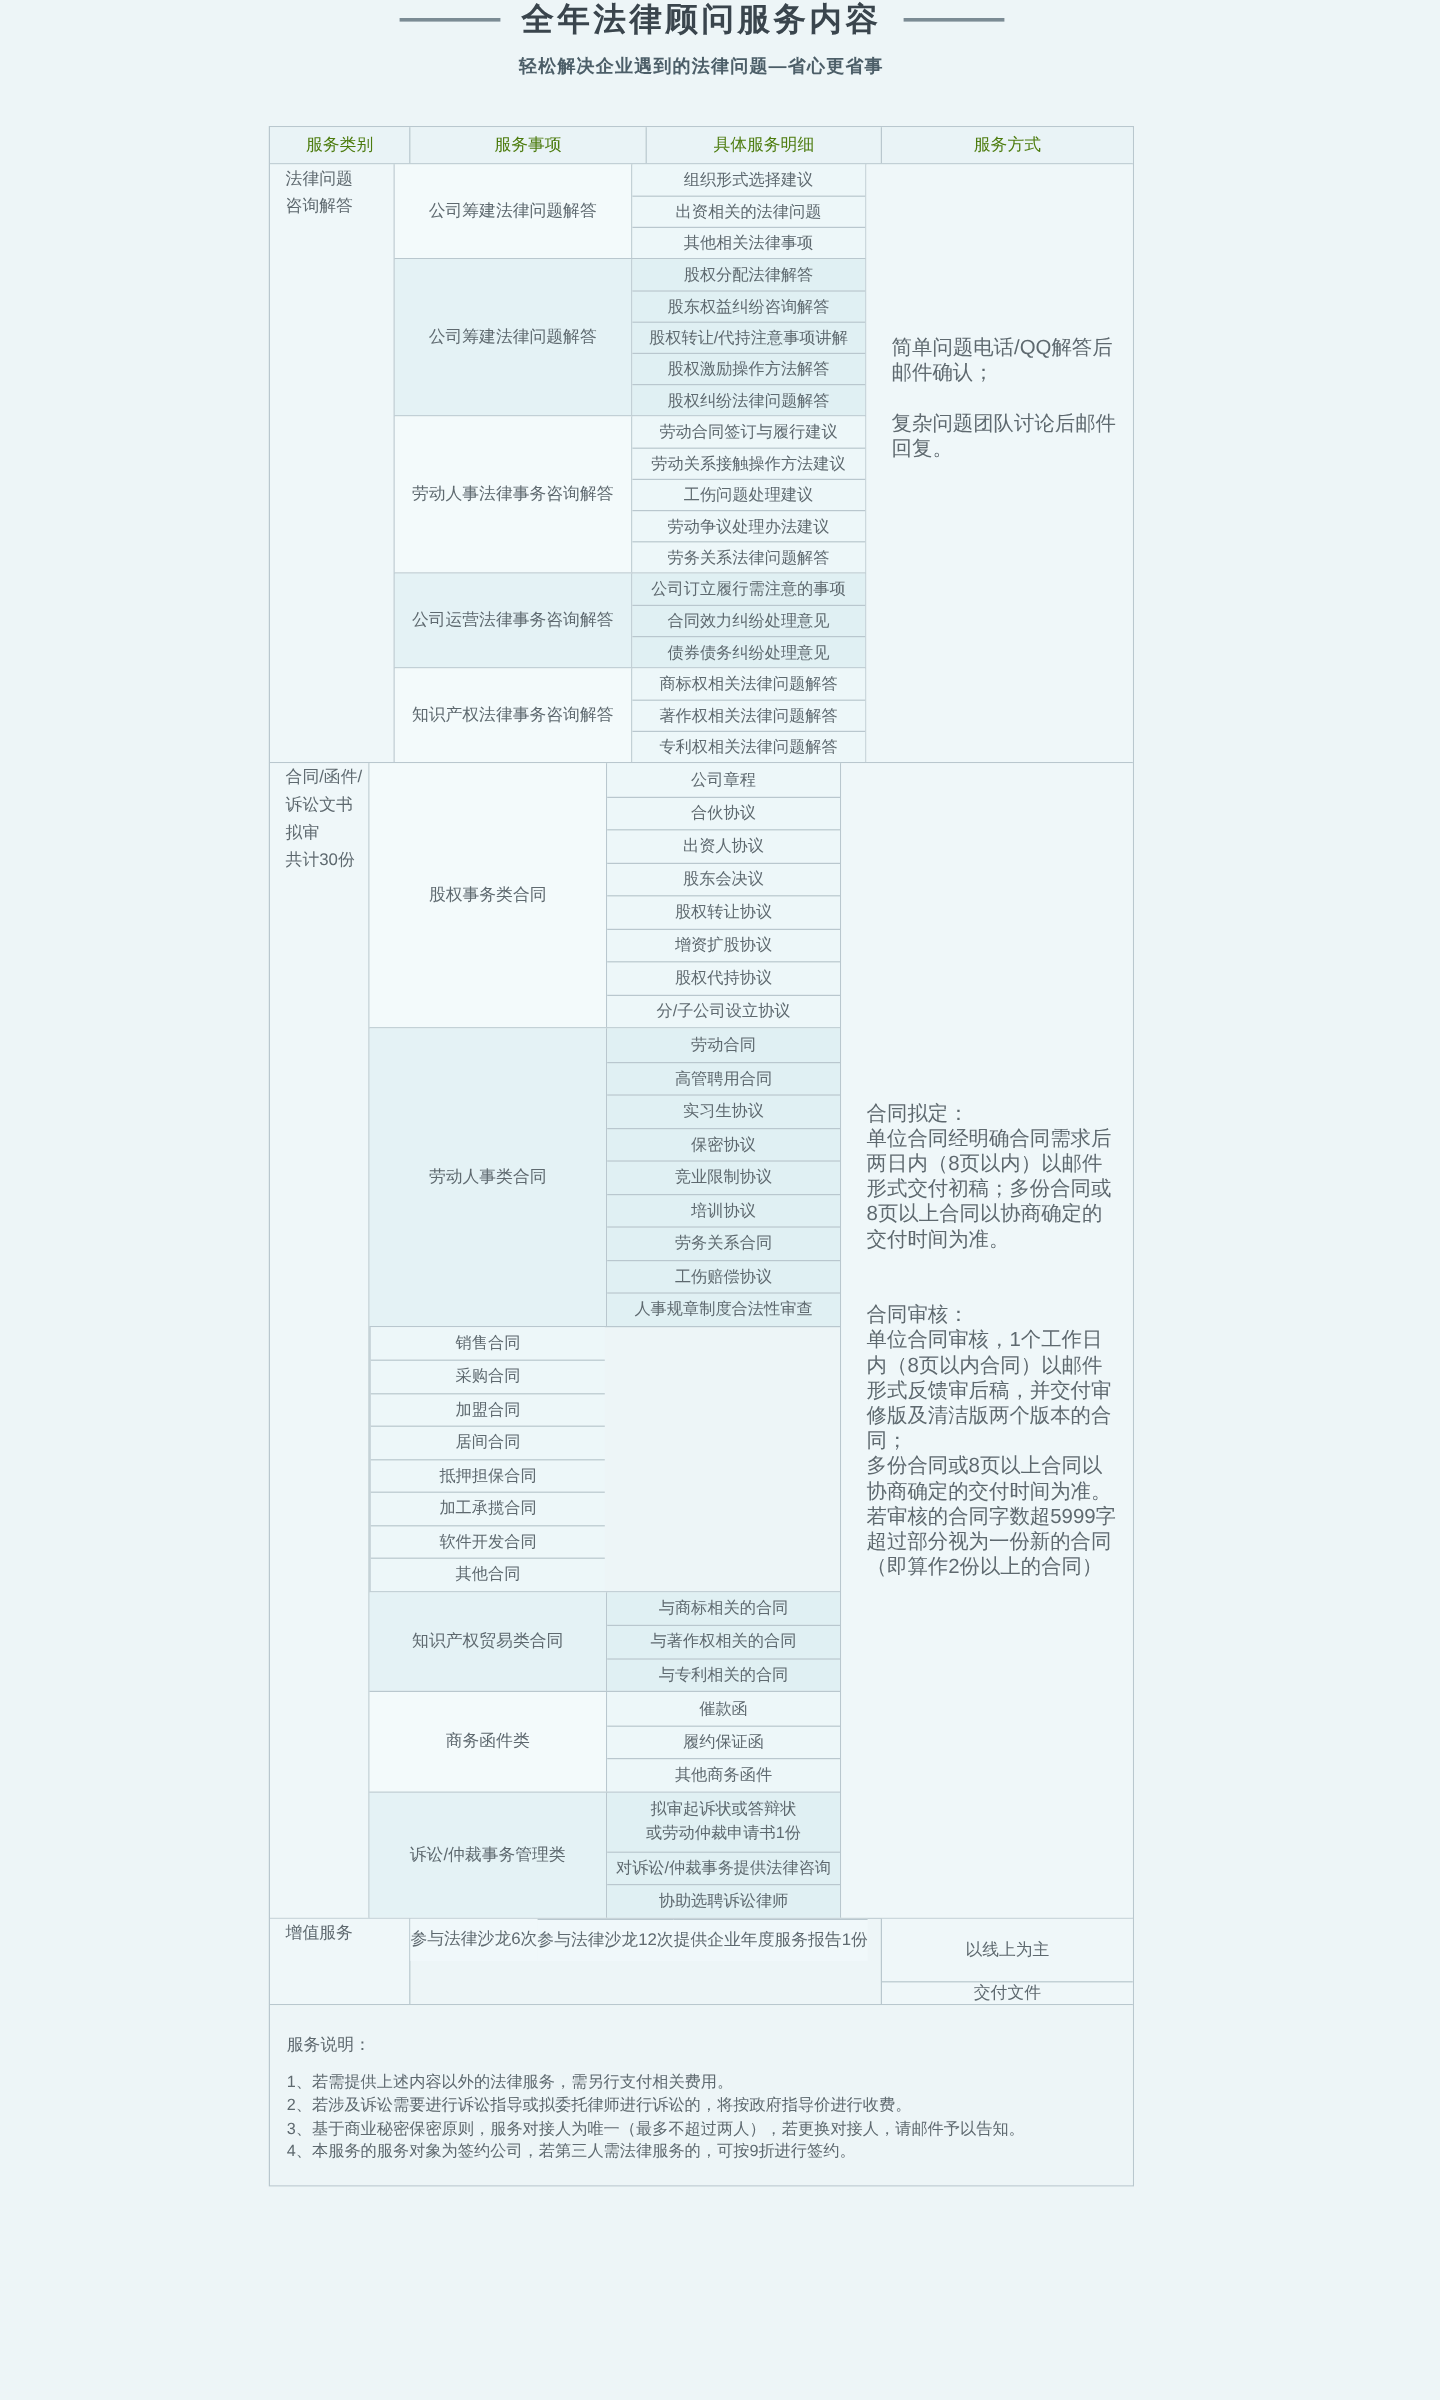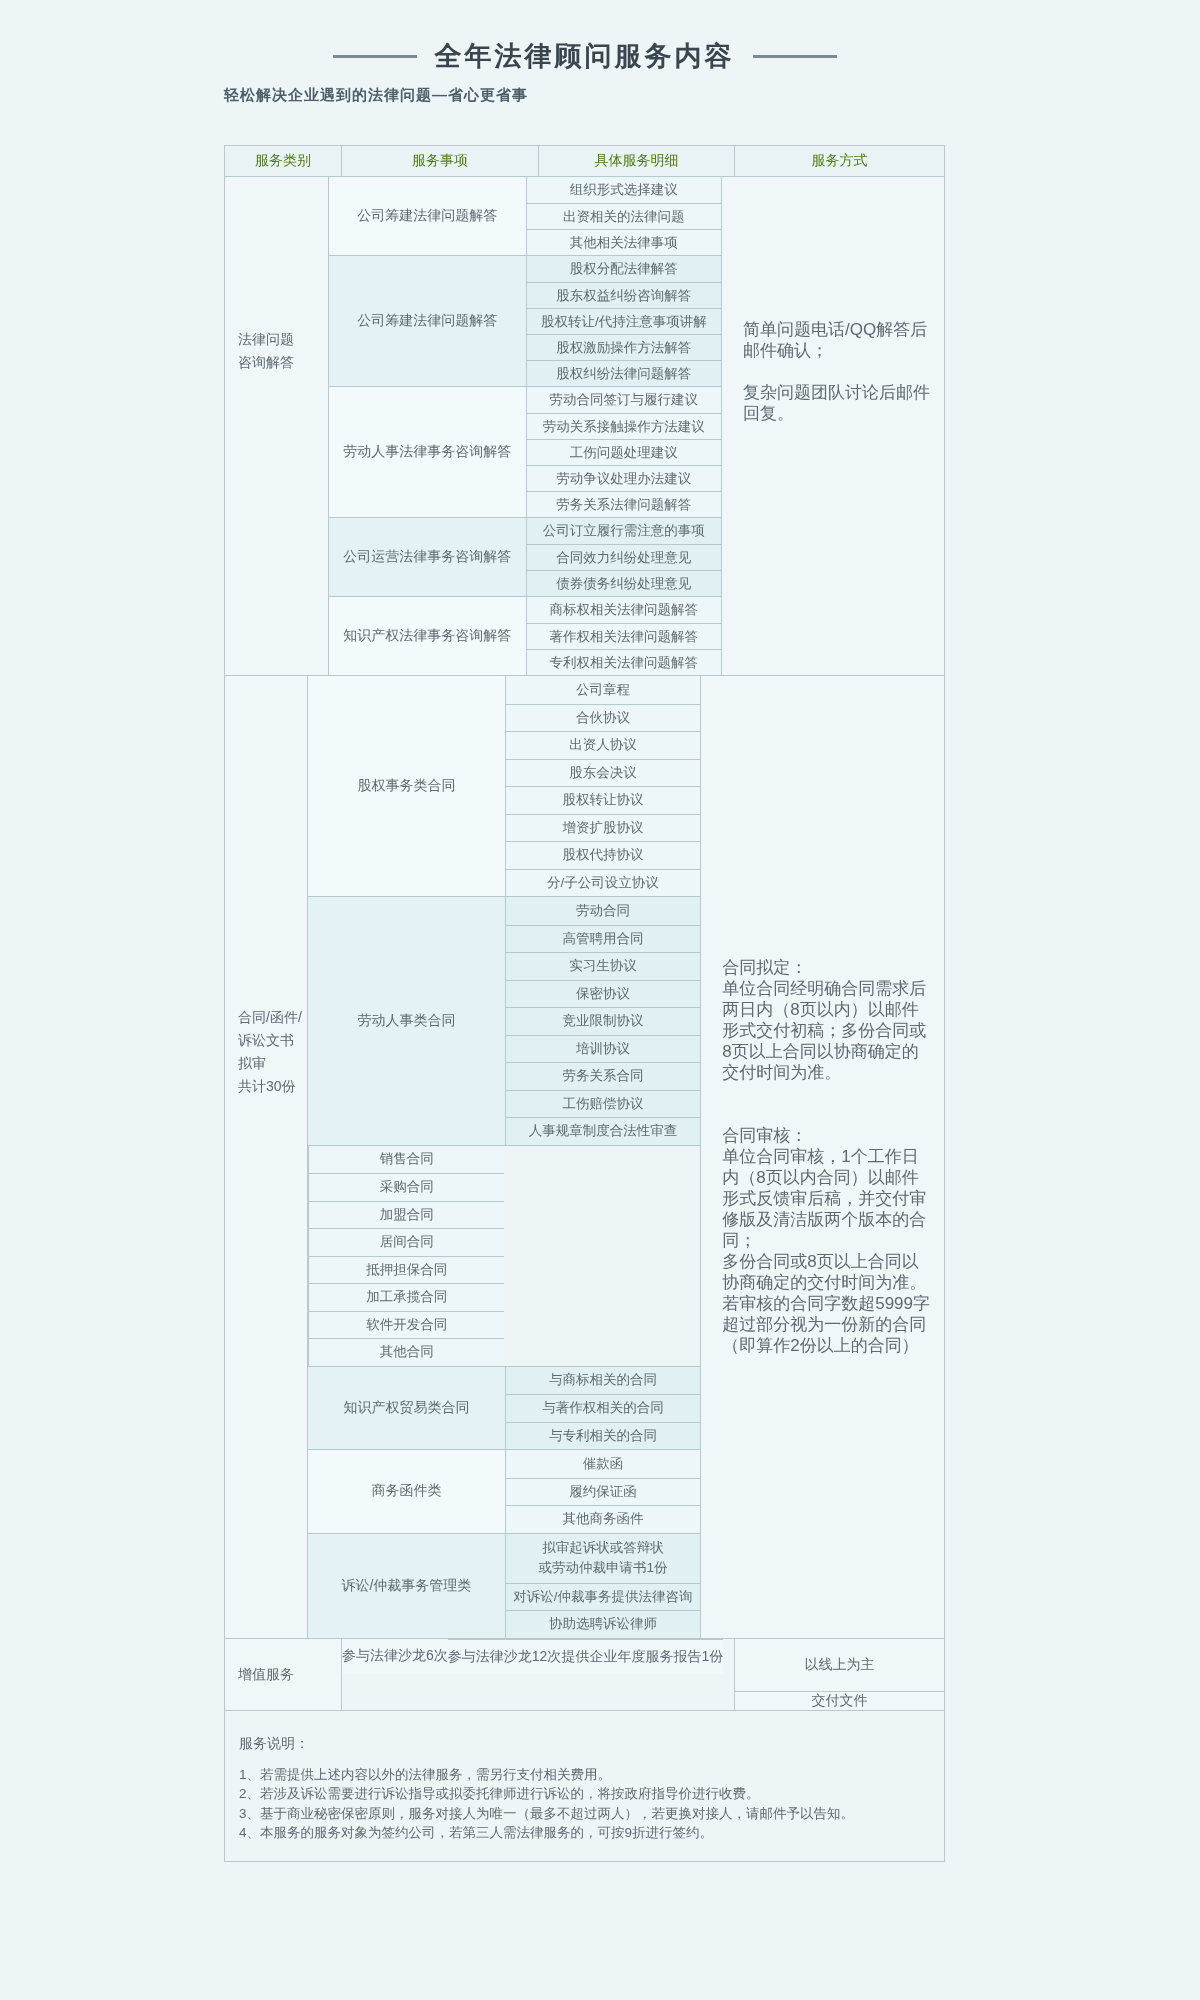--- a/index.html
+++ b/index.html
@@ -11,38 +11,38 @@
   }
   *{box-sizing:border-box;}
   html,body{margin:0;padding:0;}
   body{
     width:1200px;height:2000px;overflow:hidden;
     background:var(--page);
     font-family:"Liberation Sans","DejaVu Sans",sans-serif;
     color:var(--txt);
   }
   .content{width:721px;margin-left:224px;}
-  .masthead{padding-top:40px;}
+  .masthead{text-align:center;}
   .title-wrap{display:flex;align-items:center;justify-content:center;gap:18px;}
   .dash{width:84px;height:3px;background:#7b8b94;}
   .page-title{font-size:27px;font-weight:bold;letter-spacing:3px;color:#3a454d;line-height:32px;white-space:nowrap;}
   .subtitle{margin-top:14px;font-size:15px;font-weight:bold;letter-spacing:1px;color:#4c5e68;}
 
   .legal-table{margin-top:40px;border:1px solid var(--b);background:var(--page);}
   .header-row{display:flex;height:31px;background:var(--header);border-bottom:1px solid var(--b);}
   .hcell{display:flex;align-items:center;justify-content:center;font-size:14px;color:#4d7c0f;}
   .hc1{width:116px;}
   .hc2{width:197px;border-left:1px solid var(--b);}
   .hc3{width:196px;border-left:1px solid var(--b);text-align:right;}
   .hc4{flex:1;border-left:1px solid var(--b);}
 
   .section{display:flex;border-bottom:1px solid var(--b);}
   .cat-cell{
     width:116px;background:var(--cellside);
-    display:flex;flex-direction:column;justify-content:center;
+    display:flex;flex-direction:column;
     padding-left:13px;font-size:14px;line-height:23px;
   }
   .sec1 .cat-cell{padding-bottom:150px;}
   .sec2 .cat-cell{padding-bottom:210px;}
   .mid{width:394px;border-left:1px solid var(--b);border-right:1px solid var(--b);display:flex;flex-direction:column;}
   .group{display:flex;}
   .group + .group{border-top:1px solid var(--b);}
   .gcell{width:197px;display:flex;align-items:center;justify-content:center;text-align:center;font-size:14px;padding:0 6px;}
   .details{width:196px;border-left:1px solid var(--b);display:flex;flex-direction:column;}
   .drow{display:flex;flex-direction:column;align-items:center;justify-content:center;font-size:13.5px;white-space:nowrap;line-height:20px;}

